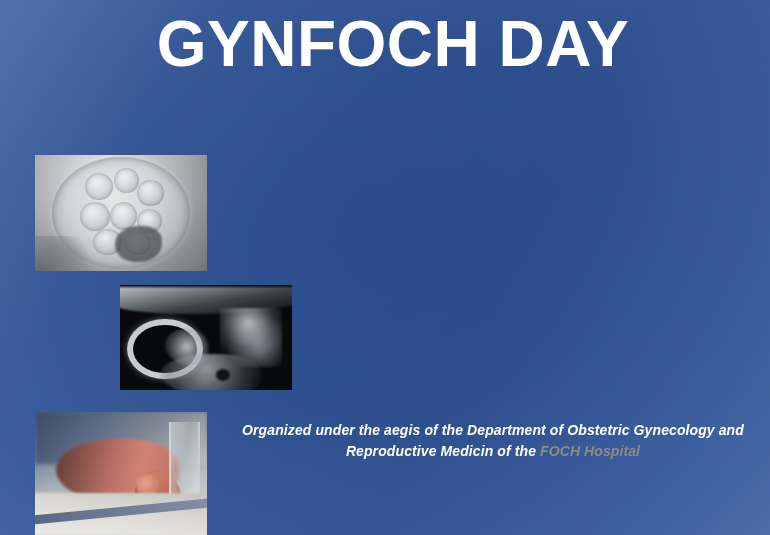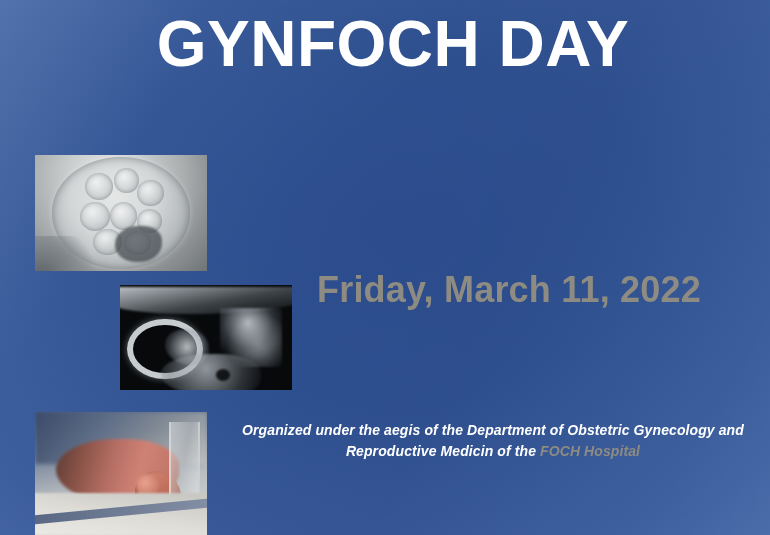--- a/index.html
+++ b/index.html
@@ -344,19 +344,18 @@
     <span class="nb-blurtop"></span>
     <span class="nb-yellow"></span>
     <span class="nb-baby"></span>
     <span class="nb-foot"></span>
     <span class="nb-toes"></span>
     <span class="nb-post"></span>
     <span class="nb-sheet"></span>
     <span class="nb-rail"></span>
   </div>
 
-  <div id="date-block">Friday, March 11, 2022</div>
 
   <p id="organizer">
     <span>Organized under the aegis of the Department of Obstetric Gynecology and Reproductive Medicin of the </span><span class="accent">FOCH Hospital</span>
   </p>
 
 </div>
 
 </body></html>

